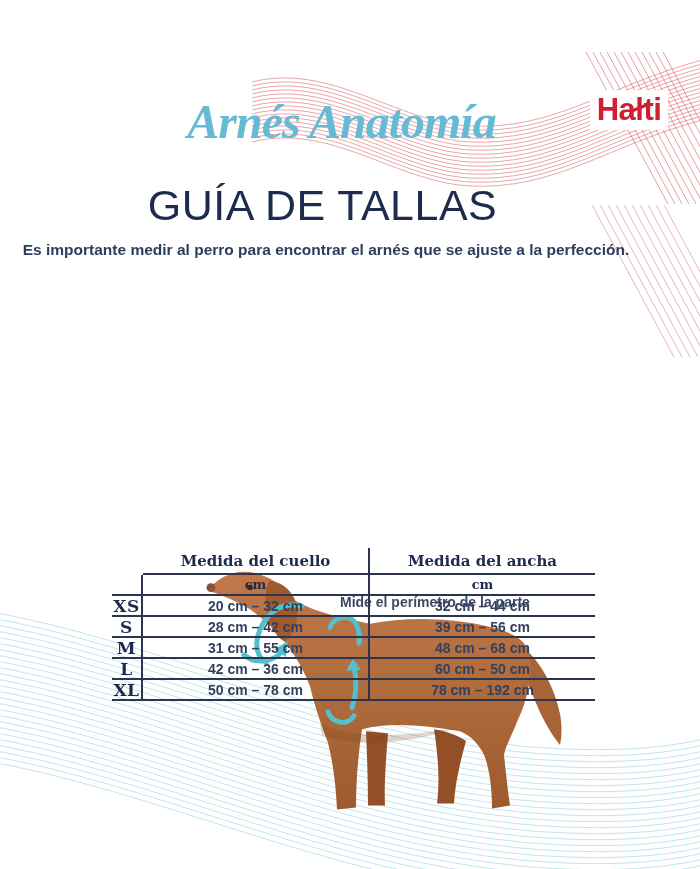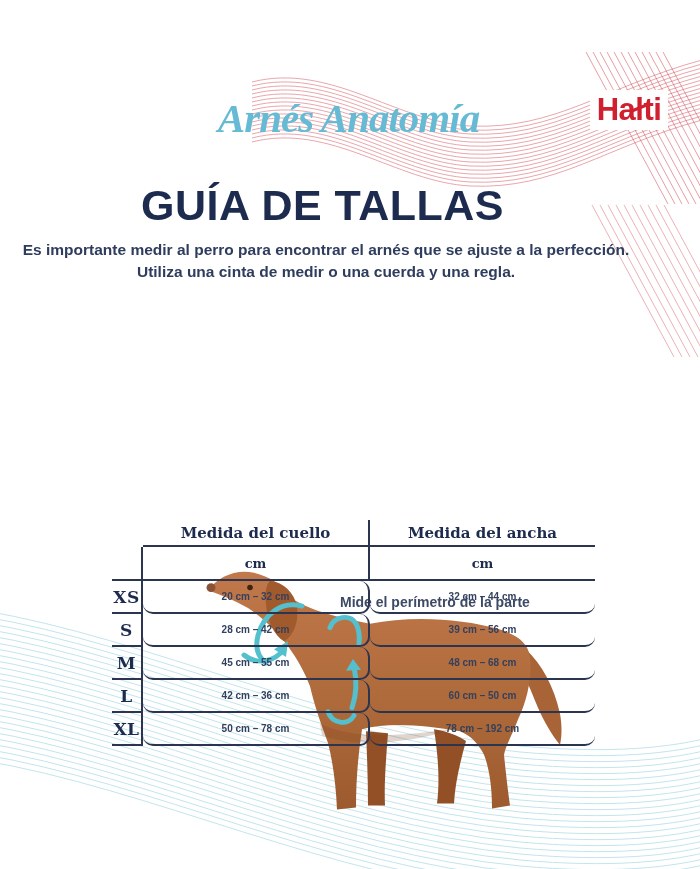--- a/index.html
+++ b/index.html
@@ -9,48 +9,48 @@
   .deco{position:absolute;pointer-events:none;z-index:0;}
   .content{position:absolute;inset:0;z-index:1;}
 
   .logo{position:absolute;left:590px;top:90px;width:78px;height:40px;z-index:2;
         display:flex;align-items:center;justify-content:center;background:#fff;}
   .logo-text{font-family:"Liberation Sans",sans-serif;font-weight:700;font-size:31px;
         color:#d01f2e;letter-spacing:-0.5px;position:relative;}
   .logo-slash{position:absolute;left:41px;top:16px;width:19px;height:3.2px;background:#d01f2e;
         transform:rotate(-22deg);border-radius:2px;}
 
-  .script-title{position:absolute;left:16px;top:98px;width:665px;text-align:center;
+  .script-title{position:absolute;left:9px;top:98px;width:665px;text-align:center;
         font-family:"Liberation Serif",serif;font-style:italic;font-weight:700;
-        font-size:41px;color:#66bad4;letter-spacing:-1px;line-height:1;}
+        font-size:48px;color:#66bad4;letter-spacing:-1px;line-height:1;}
   .main-title{position:absolute;left:0;top:184px;width:645px;text-align:center;
-        font-family:"Liberation Sans",sans-serif;font-weight:700;font-size:43px;
+        font-family:"Liberation Sans",sans-serif;font-weight:400;font-size:43px;
         color:#1d2b4e;letter-spacing:0.5px;line-height:1;}
   .intro{position:absolute;left:0;top:239px;width:652px;text-align:center;
         font-weight:700;font-size:15.5px;color:#2e3c5e;line-height:22px;}
 
   .figure{position:absolute;left:0;top:280px;width:700px;height:270px;}
   .dog-svg{position:absolute;left:170px;top:287px;width:400px;height:264px;}
   .note{position:absolute;font-weight:700;font-size:14px;color:#3d4a66;line-height:17px;}
   .note-chest{left:340px;top:314px;text-align:left;}
   .note-neck{left:80px;top:383px;width:175px;text-align:center;}
   .nowrap{white-space:nowrap;}
 
   
-  .table{position:absolute;left:112px;top:520px;display:grid;
+  .table{position:absolute;left:112px;top:548px;display:grid;
          grid-template-columns:31px 227px 225px;z-index:1;}
   .tr{display:contents;}
   .td{display:flex;align-items:center;justify-content:center;box-sizing:border-box;}
-  .rh{height:27px}.ru{height:34px}.rd{height:33px}
+  .rh{height:27px}.ru{height:21px}.rd{height:21px}
   .b-b{border-bottom:2px solid #2b3550}
   .b-r{border-right:2px solid #2b3550}
   .th{font-family:"DejaVu Serif",serif;font-weight:700;font-size:15px;color:#1d2b4e;}
   .unit{font-family:"DejaVu Serif",serif;font-weight:700;font-size:13px;color:#1d2b4e;}
   .sz{font-family:"DejaVu Serif",serif;font-weight:700;font-size:17px;color:#1d2b4e;letter-spacing:0.5px;}
-  .val{font-family:"Liberation Sans",sans-serif;font-weight:700;font-size:10px;color:#33405e;border-radius:10px;}
+  .val{font-family:"Liberation Sans",sans-serif;font-weight:700;font-size:14px;color:#33405e;}
 </style>
 </head>
 <body>
 
 <div class="page">
 
   <svg class="deco" style="left:0;top:0" width="700" height="360" viewBox="0 0 700 360">
     <defs>
       <path id="tw" d="M252,108 C330,88 396,148 470,152 C556,156 606,112 702,86" fill="none"></path>
       <path id="dl" d="M0,0 L82,152" fill="none"></path>
@@ -139,21 +139,20 @@
 
     <div class="logo">
       <span class="logo-text">Halti</span>
       <span class="logo-slash"></span>
     </div>
 
     <div class="script-title">Arnés Anatomía</div>
     <div class="main-title">GUÍA DE TALLAS</div>
     <div class="intro">
       <div>Es importante medir al perro para encontrar el arnés que se ajuste a la perfección.</div>
-      <div>Utiliza una cinta de medir o una cuerda y una regla.</div>
     </div>
 
     <div class="figure">
       <svg class="dog-svg" viewBox="0 0 400 270" preserveAspectRatio="none">
         <defs>
           <linearGradient id="dogGrad" x1="0" y1="0" x2="0" y2="1">
             <stop offset="0" stop-color="#c1784a"></stop>
             <stop offset="0.55" stop-color="#ae6a3a"></stop>
             <stop offset="1" stop-color="#9c5a2e"></stop>
           </linearGradient>
@@ -217,21 +216,21 @@
         <div class="td rd val b-b b-r">20 cm – 32 cm</div>
         <div class="td rd val b-b">32 cm – 44 cm</div>
       </div>
       <div class="tr">
         <div class="td rd sz b-b b-r">S</div>
         <div class="td rd val b-b b-r">28 cm – 42 cm</div>
         <div class="td rd val b-b">39 cm – 56 cm</div>
       </div>
       <div class="tr">
         <div class="td rd sz b-b b-r">M</div>
-        <div class="td rd val b-b b-r">45 cm – 55 cm</div>
+        <div class="td rd val b-b b-r">31 cm – 55 cm</div>
         <div class="td rd val b-b">48 cm – 68 cm</div>
       </div>
       <div class="tr">
         <div class="td rd sz b-b b-r">L</div>
         <div class="td rd val b-b b-r">42 cm – 36 cm</div>
         <div class="td rd val b-b">60 cm – 50 cm</div>
       </div>
       <div class="tr">
         <div class="td rd sz b-b b-r">XL</div>
         <div class="td rd val b-b b-r">50 cm – 78 cm</div>

